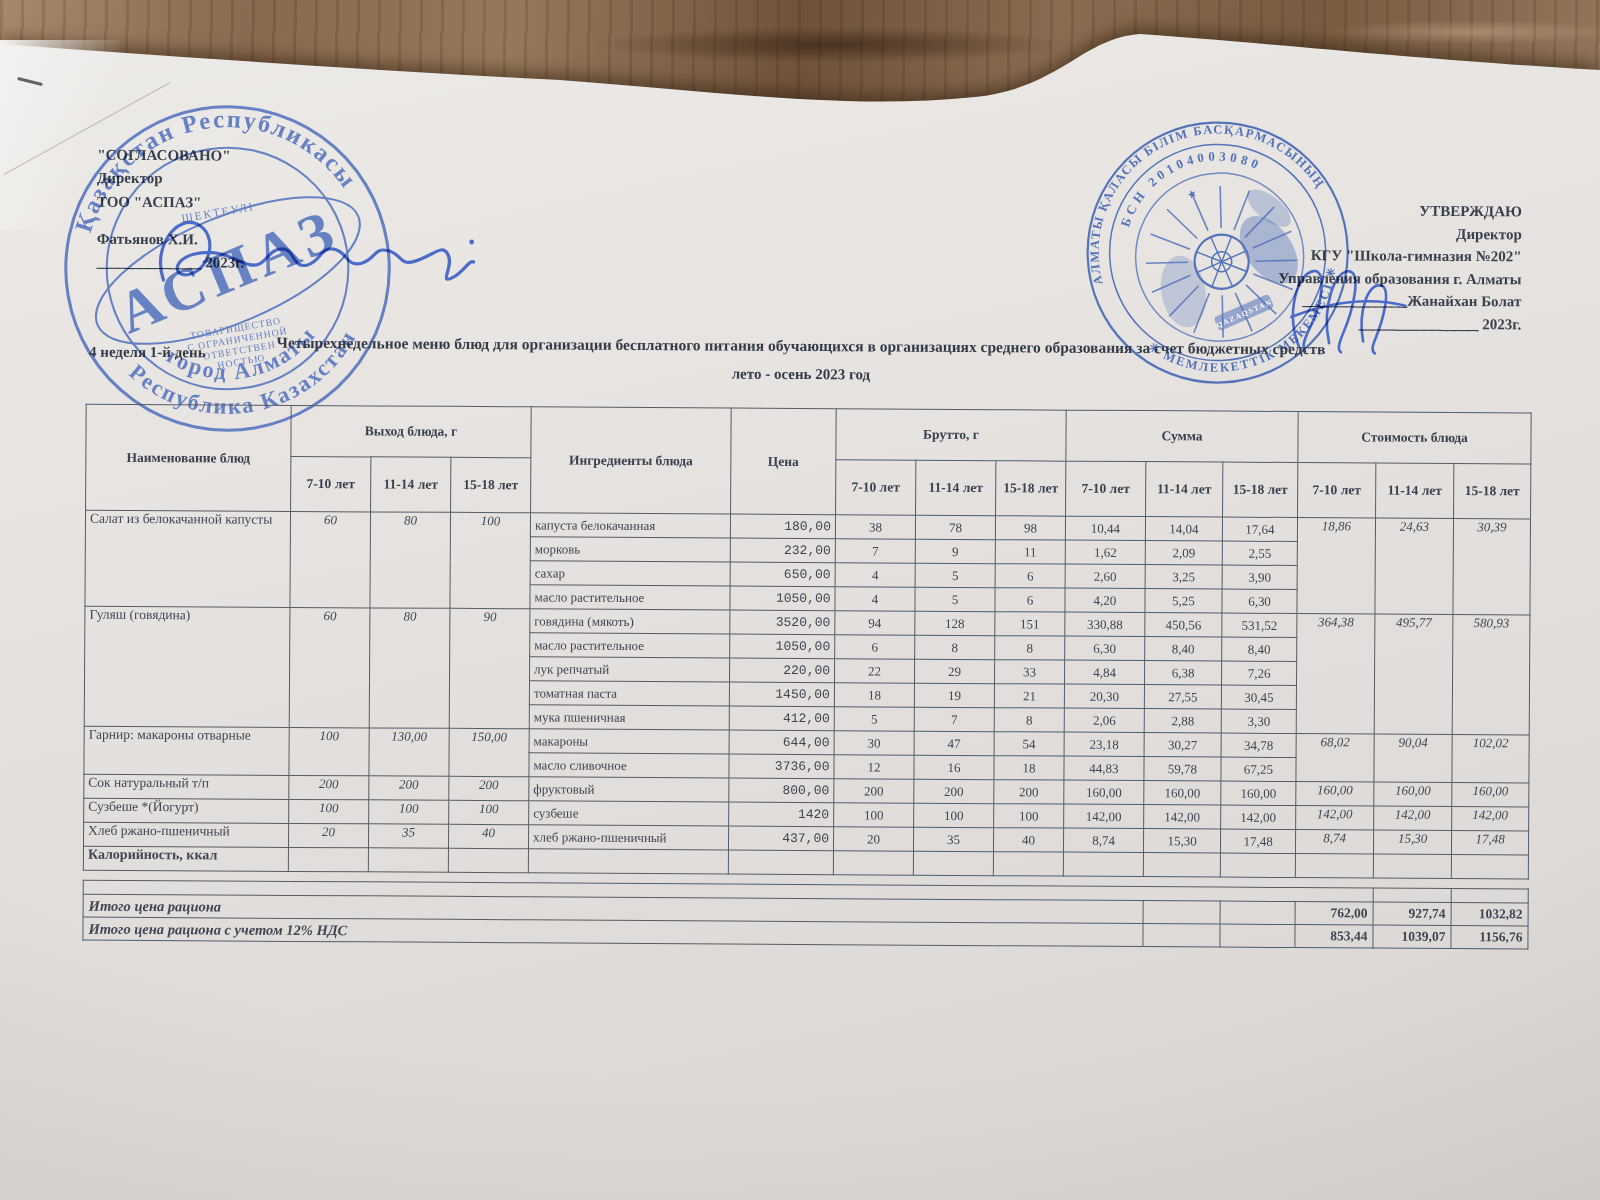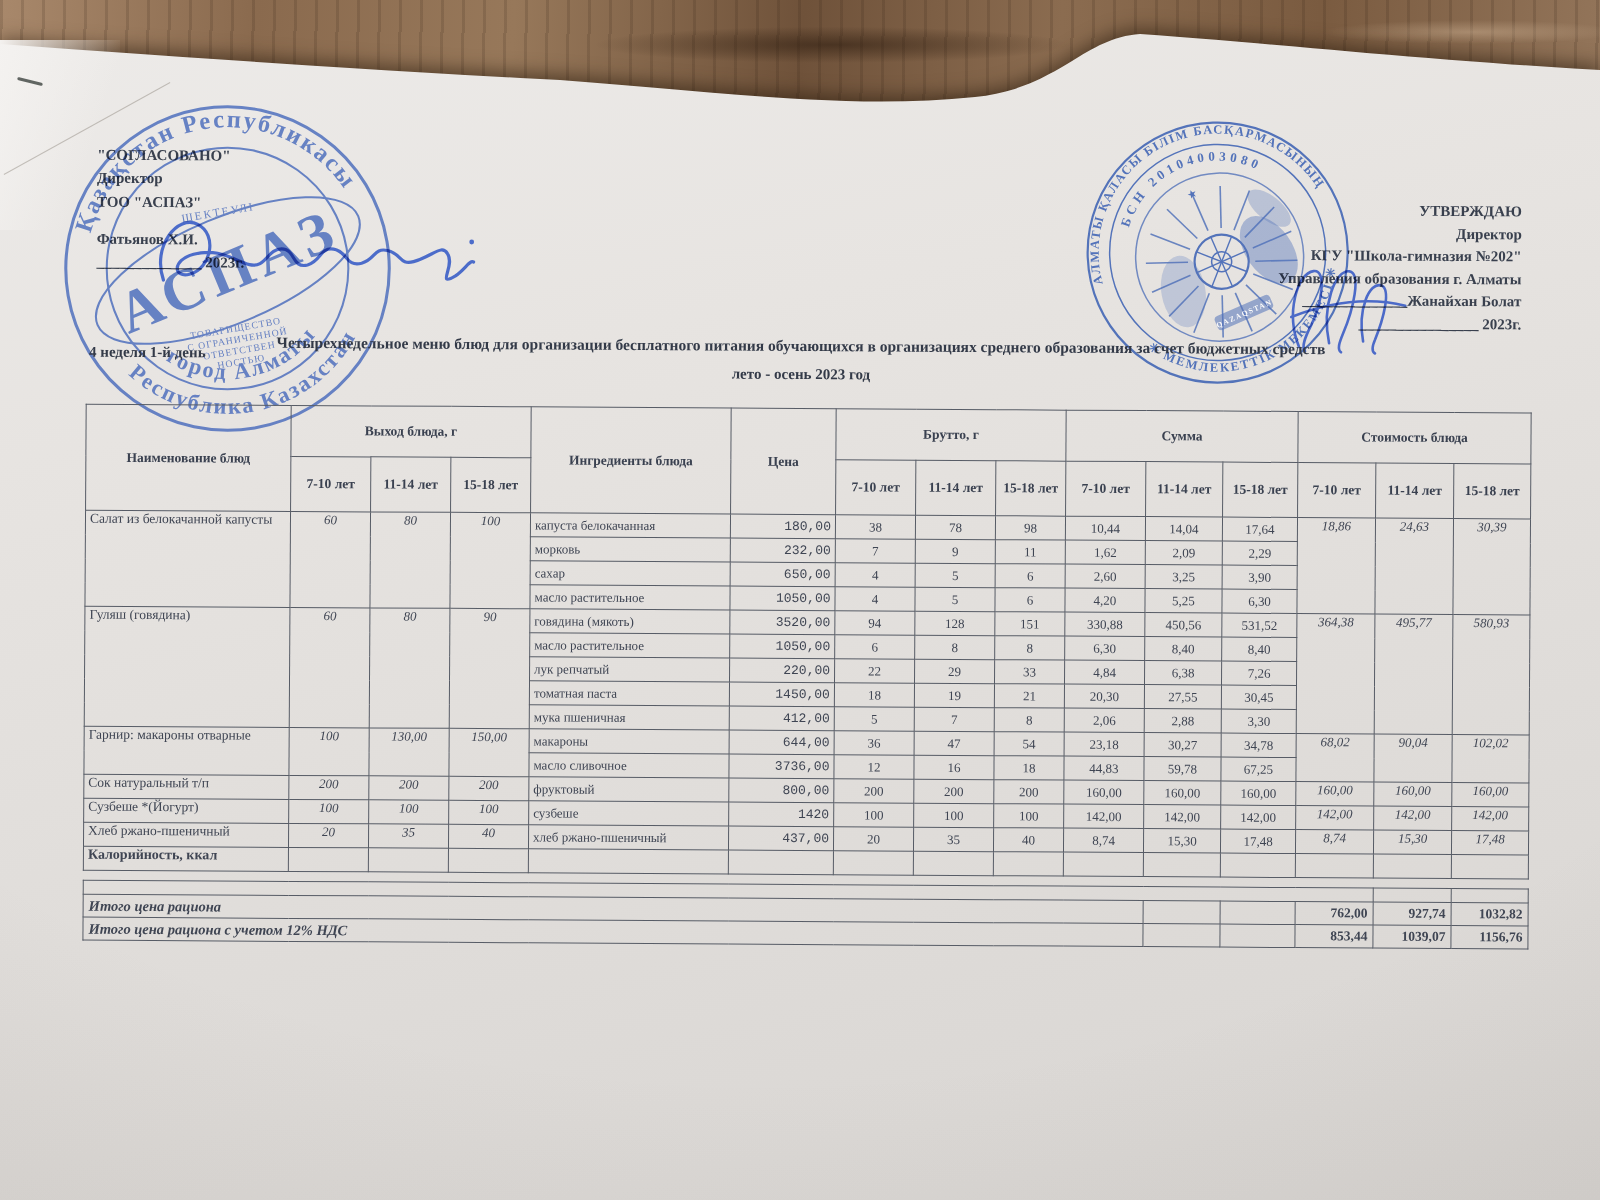--- a/index.html
+++ b/index.html
@@ -270,21 +270,21 @@
               <td class="num vtop" rowspan="4">30,39</td>
             </tr>
             <tr>
               <td class="ingr">морковь</td>
               <td class="price">232,00</td>
               <td class="num">7</td>
               <td class="num">9</td>
               <td class="num">11</td>
               <td class="num">1,62</td>
               <td class="num">2,09</td>
-              <td class="num">2,29</td>
+              <td class="num">2,55</td>
             </tr>
             <tr>
               <td class="ingr">сахар</td>
               <td class="price">650,00</td>
               <td class="num">4</td>
               <td class="num">5</td>
               <td class="num">6</td>
               <td class="num">2,60</td>
               <td class="num">3,25</td>
               <td class="num">3,90</td>
@@ -356,21 +356,21 @@
               <td class="num">2,88</td>
               <td class="num">3,30</td>
             </tr>
             <tr>
               <td class="dishname" rowspan="2">Гарнир: макароны отварные</td>
               <td class="num vtop" rowspan="2">100</td>
               <td class="num vtop" rowspan="2">130,00</td>
               <td class="num vtop" rowspan="2">150,00</td>
               <td class="ingr">макароны</td>
               <td class="price">644,00</td>
-              <td class="num">36</td>
+              <td class="num">30</td>
               <td class="num">47</td>
               <td class="num">54</td>
               <td class="num">23,18</td>
               <td class="num">30,27</td>
               <td class="num">34,78</td>
               <td class="num vtop" rowspan="2">68,02</td>
               <td class="num vtop" rowspan="2">90,04</td>
               <td class="num vtop" rowspan="2">102,02</td>
             </tr>
             <tr>

